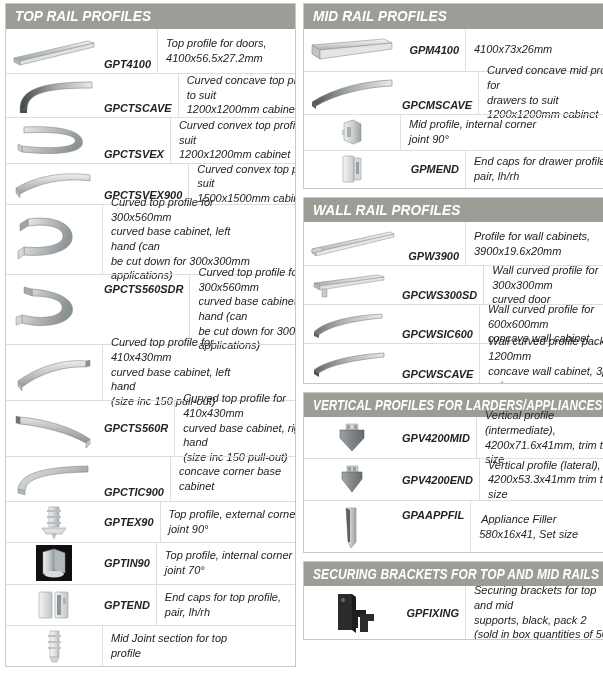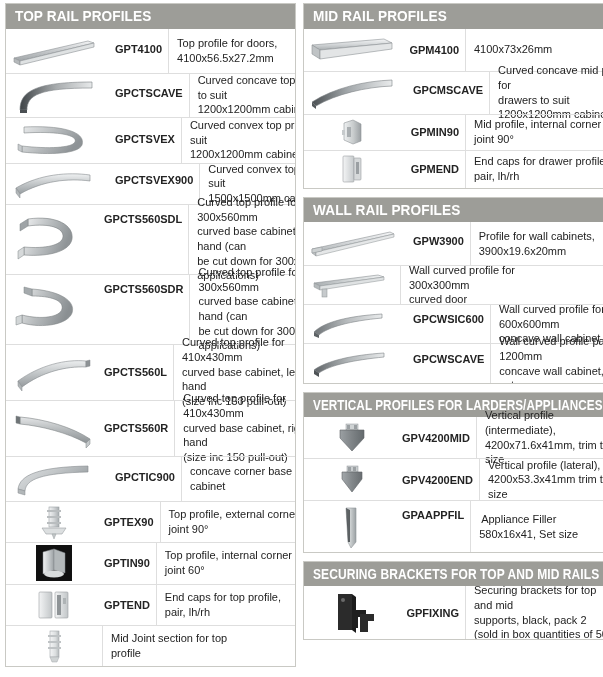--- a/index.html
+++ b/index.html
@@ -30,20 +30,21 @@
   }
   .col-left { width: 291px; }
   .col-right { width: 320px; }
 
   
   .card {
     border: 1px solid #c9c9c4;
     background: #ffffff;
     box-sizing: border-box;
     overflow: hidden;
+    font-style: italic;
   }
   .card-head {
     background: #9d9d98;
     padding: 4px 9px 5px 9px;
   }
   .card-head-text {
     color: #ffffff;
     font-size: 15.5px;
     font-weight: bold;
     letter-spacing: 0.1px;
@@ -96,21 +97,21 @@
     display: flex;
     align-items: center;
     font-size: 11px;
     line-height: 1.33;
     color: #232323;
   }
   .col-right .cell-desc { width: 157px; flex: 0 0 157px; }
   .cell-desc span { display: block; }
 
   
-  .row.code-bottom .cell-code { align-items: flex-end; padding-bottom: 18px; margin-left: 11px; }
+  .row.code-bottom .cell-code { align-items: flex-end; padding-bottom: 3px; }
   .row.code-top .cell-code { align-items: flex-start; padding-top: 8px; }
 
   
   .thumb { display: block; }
   .thumb-dark { background: #111111; padding: 1px; }
 </style>
 </head>
 <body>
 
 <div class="page">
@@ -224,21 +225,20 @@
                 <stop offset="0" stop-color="#f0f1f2"></stop>
                     <stop offset="0.5" stop-color="#bcc0c2"></stop>
                     <stop offset="1" stop-color="#8f9497"></stop>
                   </linearGradient>
                 </defs>
               <path d="M18,10 C46,6 64,16 62,30 C60,42 40,48 14,46 L14,38 C36,40 52,36 53,28 C54,19 40,14 18,17 Z" fill="url(#gE)" stroke="#7f8487" stroke-width="0.6"></path>
               <path d="M18,10 L18,17 L10,22 L10,15 Z" fill="#9ea3a6" stroke="#7f8487" stroke-width="0.5"></path>
               <path d="M14,38 L14,46 L8,50 L8,42 Z" fill="#d6d9da" stroke="#7f8487" stroke-width="0.5"></path>
             </svg>
           </div>
-          <div class="cell-code">GPCTS560SDL</div>
           <div class="cell-desc">
             <div>
                 <span>Curved top profile for 300x560mm</span>
                 <span>curved base cabinet, left hand (can</span>
                 <span>be cut down for 300x300mm</span>
                 <span>applications)</span>
               </div>
           </div>
         </div>
 
@@ -276,21 +276,20 @@
                 <stop offset="0" stop-color="#eceeef"></stop>
                     <stop offset="0.5" stop-color="#c0c4c6"></stop>
                     <stop offset="1" stop-color="#969b9e"></stop>
                   </linearGradient>
                 </defs>
               <path d="M8,32 C30,16 56,10 76,12 L76,18 C56,17 32,23 12,38 Z" fill="url(#gG)" stroke="#868b8e" stroke-width="0.6"></path>
               <path d="M8,32 L12,38 L12,42 L8,37 Z" fill="#b0b5b7" stroke="#868b8e" stroke-width="0.5"></path>
               <path d="M76,12 L76,18 L80,17 L80,11 Z" fill="#8d9295" stroke="#868b8e" stroke-width="0.5"></path>
             </svg>
           </div>
-          <div class="cell-code">GPCTS560L</div>
           <div class="cell-desc">
             <div>
                 <span>Curved top profile for 410x430mm</span>
                 <span>curved base cabinet, left hand</span>
                 <span>(size inc 150 pull-out)</span>
               </div>
           </div>
         </div>
 
         <div class="row" style="height:55px">
@@ -378,21 +377,21 @@
                   </linearGradient>
                 </defs>
               <polygon points="6,6 17,3 17,24 6,28" fill="url(#gK)" stroke="#808588" stroke-width="0.5"></polygon>
               <polygon points="17,3 28,7 28,27 17,24" fill="#b3b8ba" stroke="#808588" stroke-width="0.5"></polygon>
               <ellipse cx="17" cy="28" rx="10" ry="3.5" fill="#d9dcdd"></ellipse>
             </svg>
           </div>
           <div class="cell-code">GPTIN90</div>
           <div class="cell-desc">
             <div>
-                <span>Top profile, internal corner joint 60°</span>
+                <span>Top profile, internal corner joint 70°</span>
               </div>
           </div>
         </div>
 
         <div class="row" style="height:40px">
           <div class="cell-img">
             <svg class="thumb" width="42" height="34" viewBox="0 0 42 34">
               <defs>
                   <linearGradient id="gL" x1="0" y1="0" x2="1" y2="0">
                 <stop offset="0" stop-color="#f3f4f5"></stop>
@@ -503,21 +502,20 @@
                 <stop offset="0" stop-color="#eef0f1"></stop>
                     <stop offset="0.55" stop-color="#c8cccd"></stop>
                     <stop offset="1" stop-color="#9ba0a3"></stop>
                   </linearGradient>
                 </defs>
               <polygon points="9,6 18,3 26,7 26,24 18,27 9,23" fill="url(#gP)" stroke="#8f9497" stroke-width="0.6"></polygon>
               <rect x="12" y="10" width="4" height="10" fill="#a9aeb1"></rect>
               <rect x="7" y="13" width="3" height="5" fill="#c6cacc"></rect>
             </svg>
           </div>
-          <div class="cell-code">GPMIN90</div>
           <div class="cell-desc">
             <div>
                 <span>Mid profile, internal corner joint 90°</span>
               </div>
           </div>
         </div>
 
         <div class="row" style="height:37px">
           <div class="cell-img">
             <svg class="thumb" width="30" height="32" viewBox="0 0 30 32">
@@ -583,20 +581,21 @@
                     <stop offset="0.5" stop-color="#d2d6d7"></stop>
                     <stop offset="1" stop-color="#eff1f2"></stop>
                   </linearGradient>
                 </defs>
               <polygon points="6,14 70,6 76,8 12,17" fill="url(#gS)" stroke="#8d9295" stroke-width="0.6"></polygon>
               <polygon points="6,14 12,17 12,21 6,18" fill="#b5babc" stroke="#8d9295" stroke-width="0.5"></polygon>
               <polygon points="12,17 76,8 76,11 12,21" fill="#dfe2e3" stroke="#8d9295" stroke-width="0.5"></polygon>
               <rect x="14" y="20" width="5" height="8" fill="#c6cacc" stroke="#8d9295" stroke-width="0.5"></rect>
             </svg>
           </div>
+          <div class="cell-code">GPCWS300SD</div>
           <div class="cell-desc">
             <div>
                 <span>Wall curved profile for 300x300mm</span>
                 <span>curved door</span>
               </div>
           </div>
         </div>
 
         <div class="row code-bottom" style="height:38px">
           <div class="cell-img">

